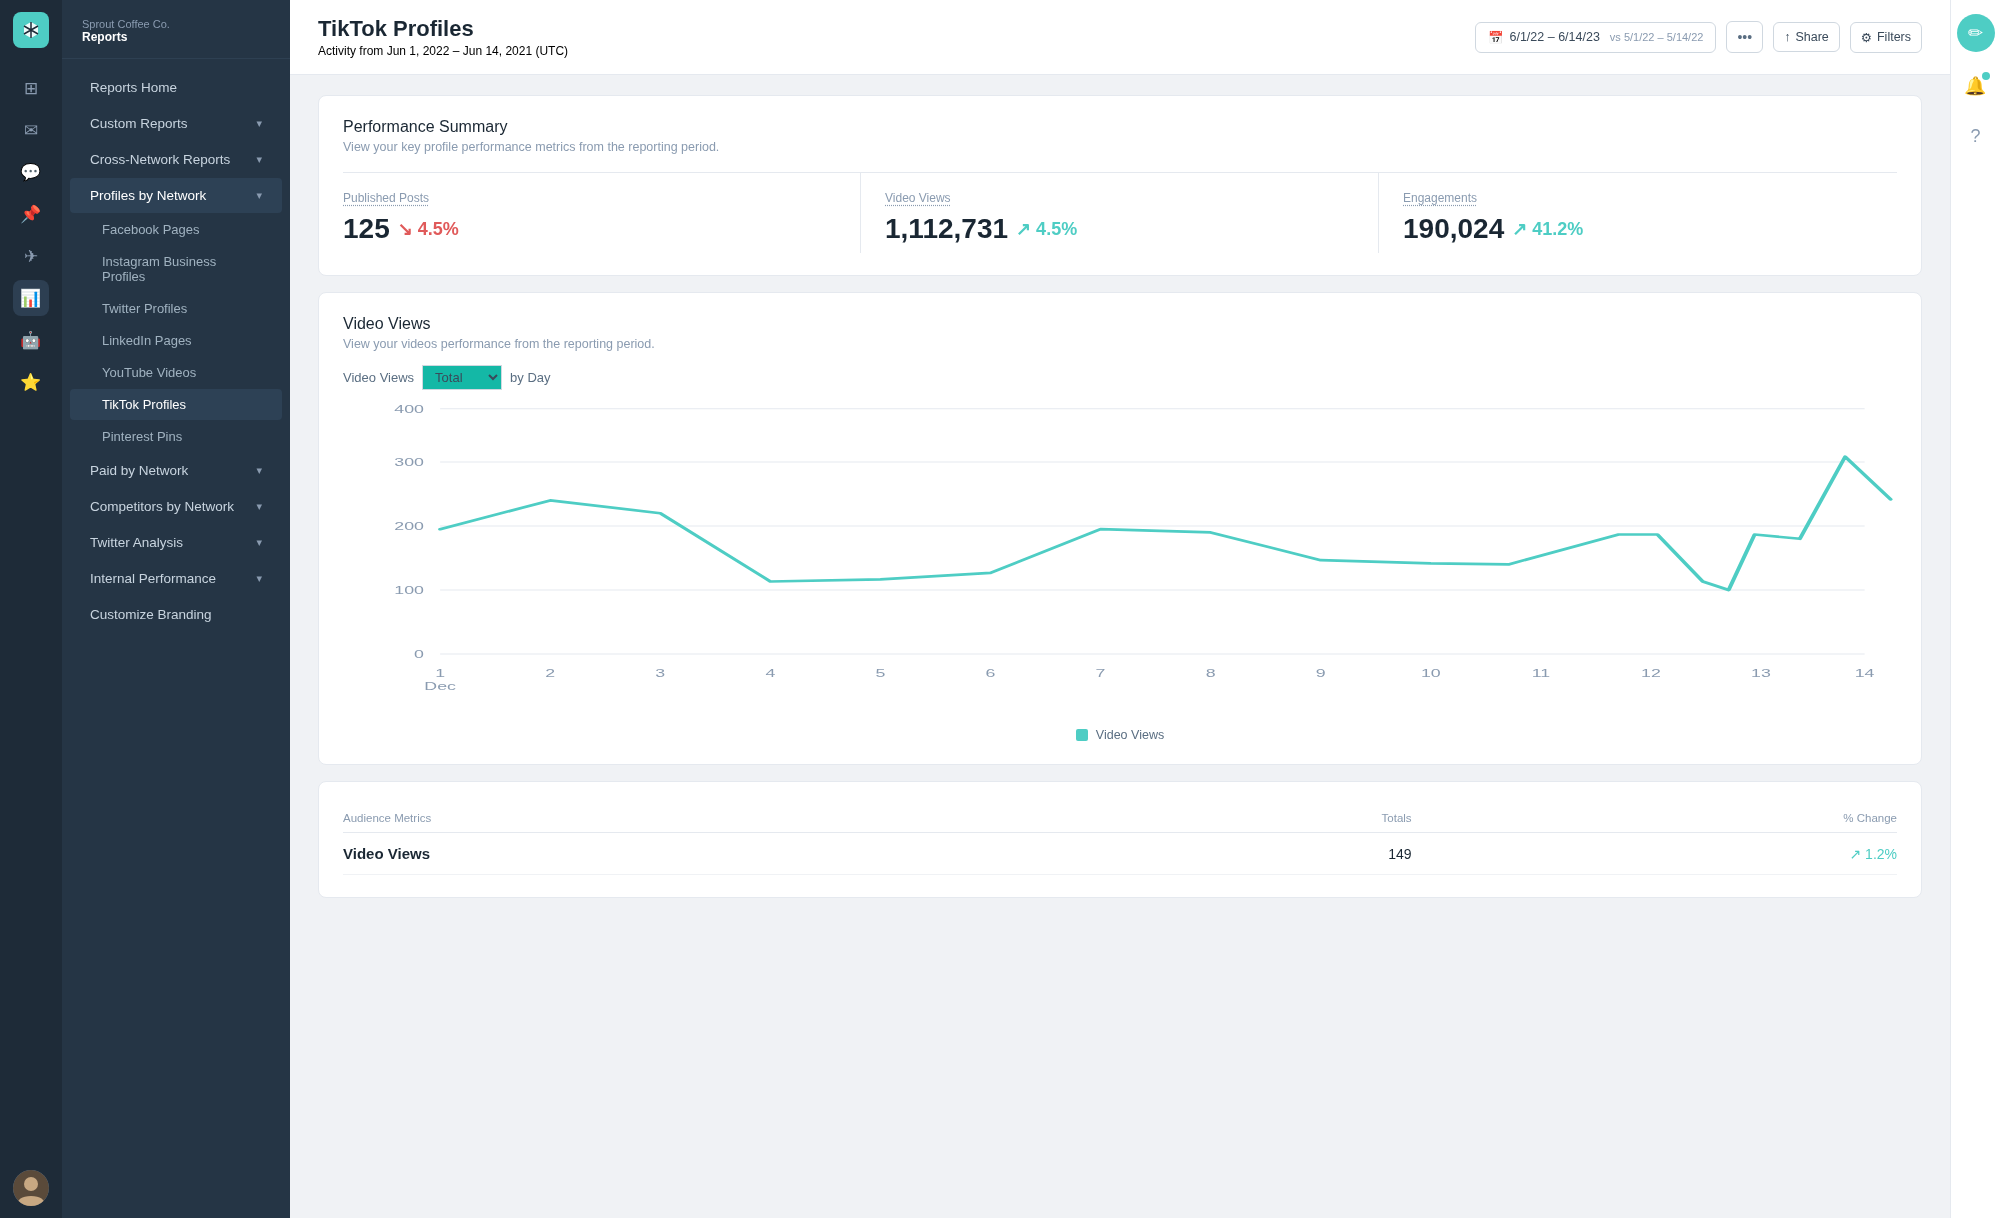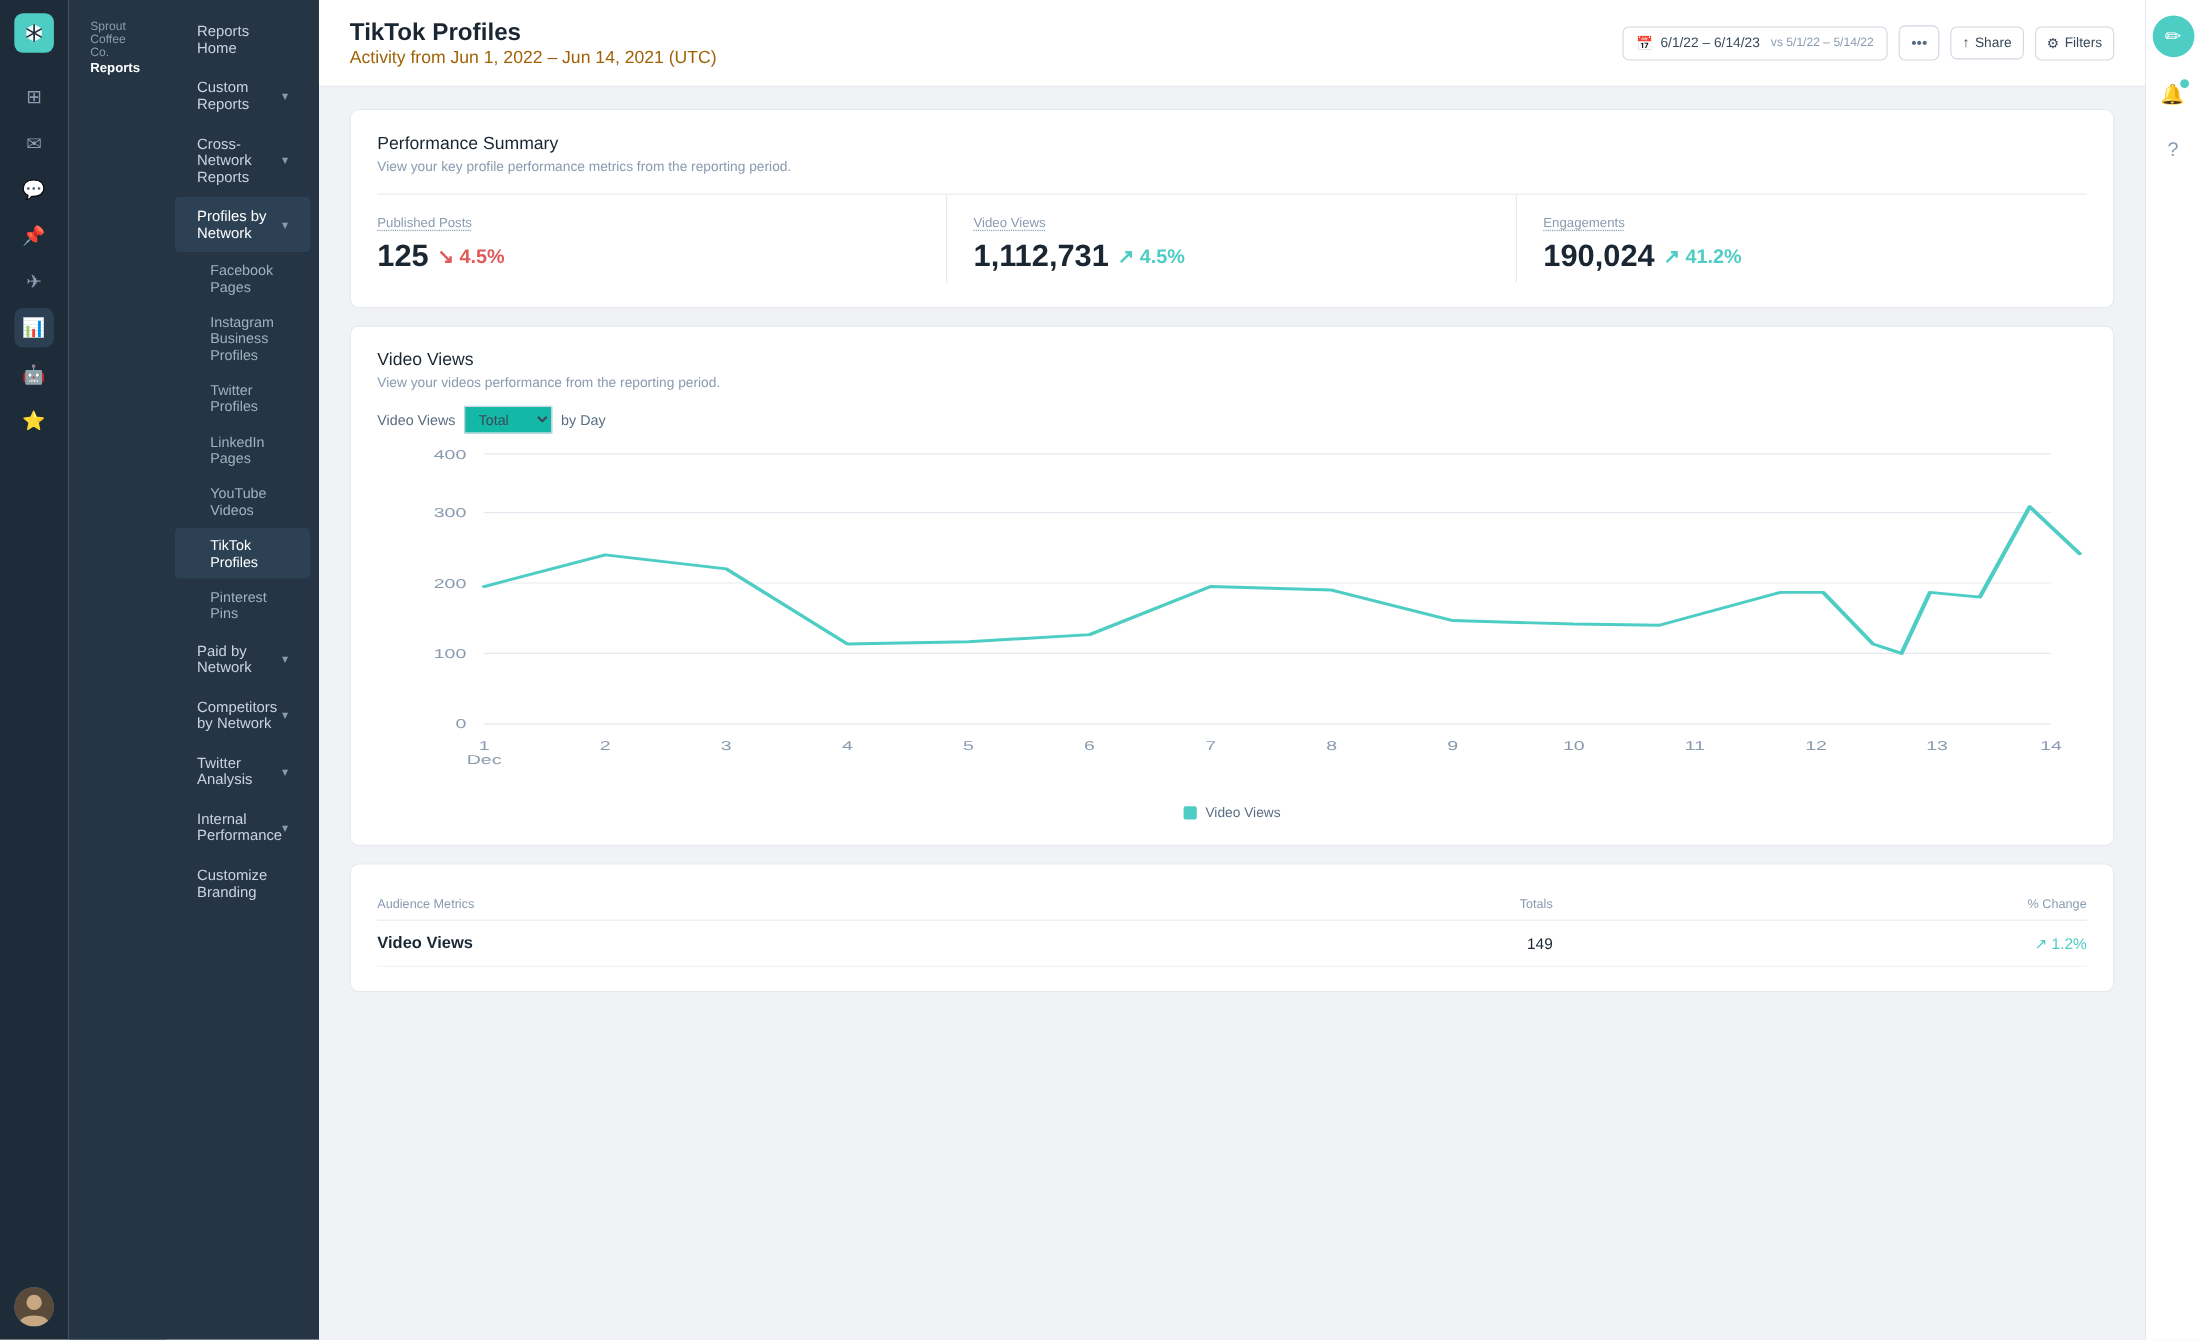--- a/index.html
+++ b/index.html
@@ -45,21 +45,21 @@
       color: #fff;
       font-size: 13px;
     }
 
     
     .sidebar {
       width: 228px;
       background: #253545;
       color: #c8d4df;
       display: flex;
-      flex-direction: row;
+      flex-direction: column;
       overflow-y: auto;
       flex-shrink: 0;
     }
     .sidebar-header {
       padding: 18px 20px 14px;
       border-bottom: 1px solid #2e4052;
     }
     .sidebar-header .company { font-size: 11px; color: #8a9bb0; }
     .sidebar-header .section-title { font-size: 12px; color: #ffffff; font-weight: 600; }
     .sidebar-nav { padding: 10px 0; flex: 1; }
@@ -95,21 +95,21 @@
     .top-bar {
       background: #fff;
       padding: 16px 28px;
       display: flex;
       align-items: center;
       justify-content: space-between;
       border-bottom: 1px solid #e5e9ef;
       flex-shrink: 0;
     }
     .top-bar-left .page-title { font-size: 22px; font-weight: 700; color: #1a2733; }
-    .top-bar-left .activity { font-size: 16px; color: #a16207; margin-top: 2px; }
+    .top-bar-left .activity { font-size: 12px; color: #000000; margin-top: 2px; }
     .top-bar-right { display: flex; align-items: center; gap: 10px; }
     .date-btn {
       display: flex; align-items: center; gap: 6px;
       border: 1px solid #d0d8e0; border-radius: 6px;
       padding: 7px 12px; font-size: 12.5px; color: #3a4a5a;
       background: #fff; cursor: pointer;
     }
     .date-btn .cal-icon { color: #5a6e82; }
     .date-btn .vs { color: #8a9bb0; font-size: 11px; margin-left: 4px; }
     .icon-btn {

